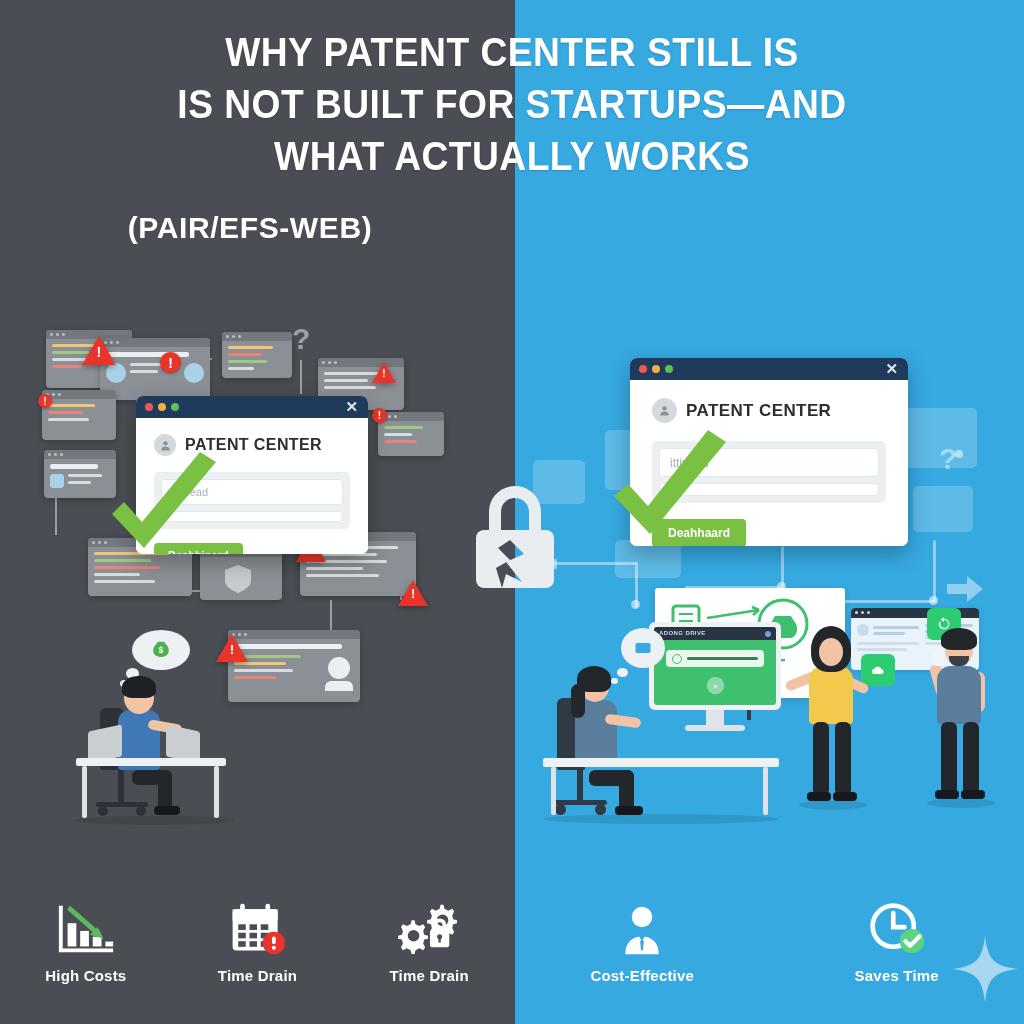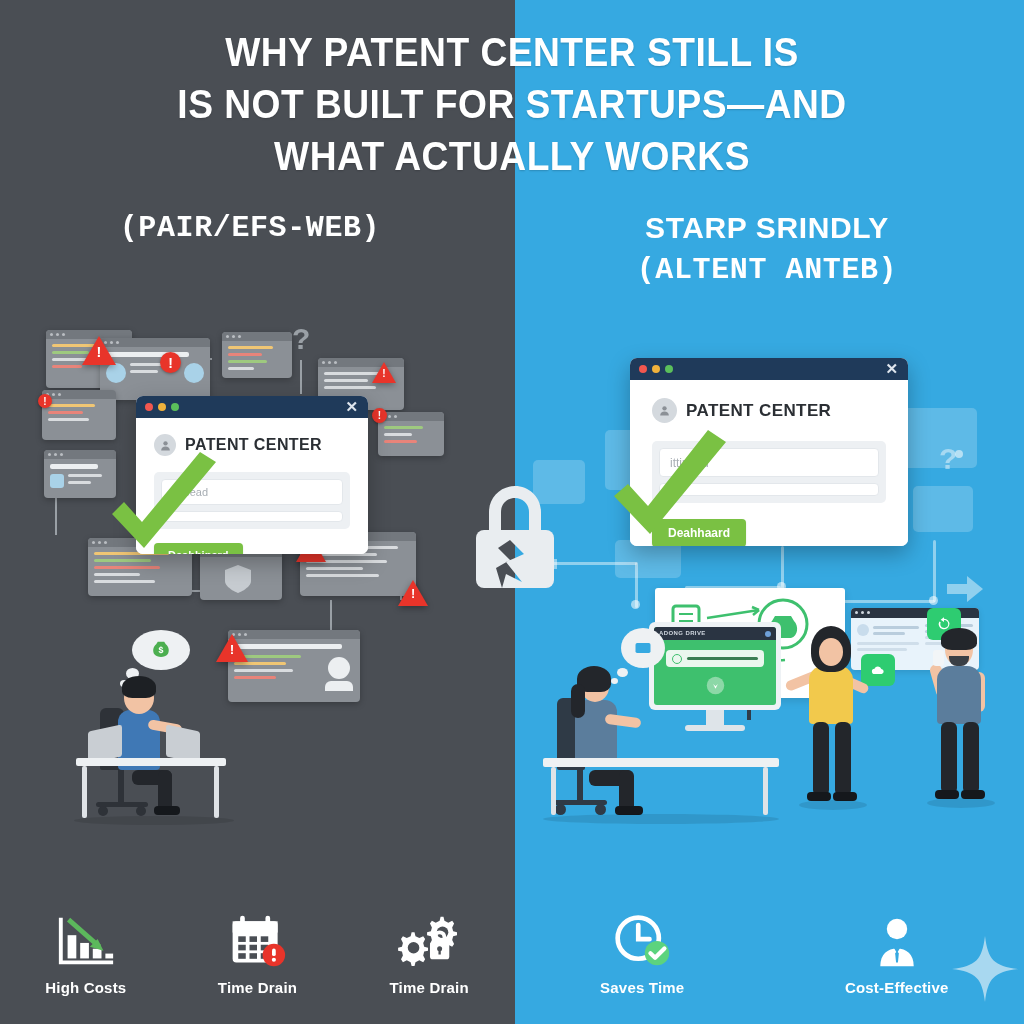--- a/index.html
+++ b/index.html
@@ -27,21 +27,21 @@
     z-index:30;
   }
   .headline .l{display:block;white-space:nowrap;}
 
   
   .subtitle{
     position:absolute;top:207px;width:500px;text-align:center;
     color:#ffffff;font-weight:bold;font-size:30px;line-height:42px;
     letter-spacing:.6px;text-transform:uppercase;z-index:30;
   }
-  .subtitle .s2{display:block;font-family:Liberation Mono, monospace;}
+  .subtitle .s2{display:block;}
   .sub-left{left:0;}
   .sub-right{left:517px;}
 
   
   .scene{position:absolute;}
 
   .win{position:absolute;background:#8b9096;border-radius:4px;
        box-shadow:0 2px 6px rgba(0,0,0,.25);overflow:hidden;}
   .win .bar{height:9px;background:#73787e;position:relative;}
   .win .bar i{position:absolute;top:3px;width:3px;height:3px;border-radius:50%;
@@ -132,21 +132,21 @@
   .monScreen{position:absolute;background:#3ec06e;border-radius:3px;overflow:hidden;}
   .monHead{height:13px;background:#2a3442;position:relative;}
   .monHead span{position:absolute;left:5px;top:3px;color:#cfd6de;font-size:6px;
         font-weight:bold;letter-spacing:.4px;}
   .monStand{position:absolute;background:#dee4e9;}
   .monFoot{position:absolute;background:#dee4e9;border-radius:3px;}
 
   .shadowEl{position:absolute;border-radius:50%;background:rgba(0,0,0,.10);}
 
   
-  .iconrow{position:absolute;bottom:28px;display:flex;z-index:30;}
+  .iconrow{position:absolute;bottom:40px;display:flex;z-index:30;}
   .iconrow.left{left:0;width:515px;justify-content:space-around;}
   .iconrow.right{left:515px;width:509px;justify-content:space-around;}
   .iconcell{width:150px;text-align:center;}
   .iconglyph{height:64px;display:flex;align-items:flex-end;justify-content:center;
         margin-bottom:10px;position:relative;}
   .iconlabel{color:#fff;font-weight:bold;font-size:15px;letter-spacing:.2px;
         white-space:nowrap;}
 
   .sparkle{position:absolute;right:6px;bottom:22px;width:66px;height:66px;z-index:31;}
 </style>
@@ -637,24 +637,20 @@
   </svg>
 
   <div class="headline">
     <span class="l">WHY PATENT CENTER STILL IS</span>
     <span class="l">IS NOT BUILT FOR STARTUPS—AND</span>
     <span class="l">WHAT ACTUALLY WORKS</span>
   </div>
 
   <div class="subtitle sub-left">
     <span class="s2">(PAIR/EFS-WEB)</span>
-  </div>
-  <div class="subtitle sub-right">
-    <span>STARP SRINDLY</span>
-    <span class="s2">(ALTENT ANTEB)</span>
   </div>
 
   <div class="iconrow left">
     <div class="iconcell">
       <div class="iconglyph">
         <svg viewBox="0 0 64 56" style="width:62px;height:56px;">
           <path d="M6 4 V50 H60" stroke="#ffffff" stroke-width="4" fill="none"></path>
           <rect x="13" y="22" width="9" height="24" fill="#ffffff"></rect>
           <rect x="26" y="30" width="9" height="16" fill="#ffffff"></rect>
           <rect x="39" y="36" width="9" height="10" fill="#ffffff"></rect>
@@ -703,39 +699,39 @@
           <rect x="41.8" y="37" width="2.4" height="6" fill="#4a4e54"></rect>
         </svg>
       </div>
       <div class="iconlabel">Time Drain</div>
     </div>
   </div>
 
   <div class="iconrow right">
     <div class="iconcell">
       <div class="iconglyph">
+        <svg viewBox="0 0 56 56" style="width:52px;height:54px;fill:#ffffff">
+          <circle cx="28" cy="14" r="11"></circle>
+          <path d="M10 54 c0-13 8-19 18-19 s18 6 18 19 z"></path>
+          <path d="M24 33 l4 7 4-7 -2-2 h-4 z" fill="#36a9e1"></path>
+          <path d="M26 40 l2-2 2 2 -1 10 h-2 z" fill="#36a9e1"></path>
+        </svg>
+      </div>
+      <div class="iconlabel">Cost-Effective</div>
+    </div>
+    <div class="iconcell">
+      <div class="iconglyph">
         <svg viewBox="0 0 62 58" style="width:58px;height:56px;">
           <circle cx="27" cy="26" r="22" fill="none" stroke="#ffffff" stroke-width="5"></circle>
           <path d="M27 12 V27 H39" stroke="#ffffff" stroke-width="5" fill="none" stroke-linecap="round"></path>
           <circle cx="47" cy="42" r="13" fill="#5cd37e"></circle>
           <path d="M40 42 l5 5 10-10" stroke="#ffffff" stroke-width="4.5" fill="none" stroke-linecap="round" stroke-linejoin="round"></path>
         </svg>
       </div>
       <div class="iconlabel">Saves Time</div>
     </div>
-    <div class="iconcell">
-      <div class="iconglyph">
-        <svg viewBox="0 0 56 56" style="width:52px;height:54px;fill:#ffffff">
-          <circle cx="28" cy="14" r="11"></circle>
-          <path d="M10 54 c0-13 8-19 18-19 s18 6 18 19 z"></path>
-          <path d="M24 33 l4 7 4-7 -2-2 h-4 z" fill="#36a9e1"></path>
-          <path d="M26 40 l2-2 2 2 -1 10 h-2 z" fill="#36a9e1"></path>
-        </svg>
-      </div>
-      <div class="iconlabel">Cost-Effective</div>
-    </div>
   </div>
 
   <svg class="sparkle" viewBox="0 0 66 66">
     <path d="M33 0 C36 24 42 30 66 33 C42 36 36 42 33 66 C30 42 24 36 0 33 C24 30 30 24 33 0 Z" fill="#a8d8f0"></path>
   </svg>
 
 </div>
 
 </body></html>

